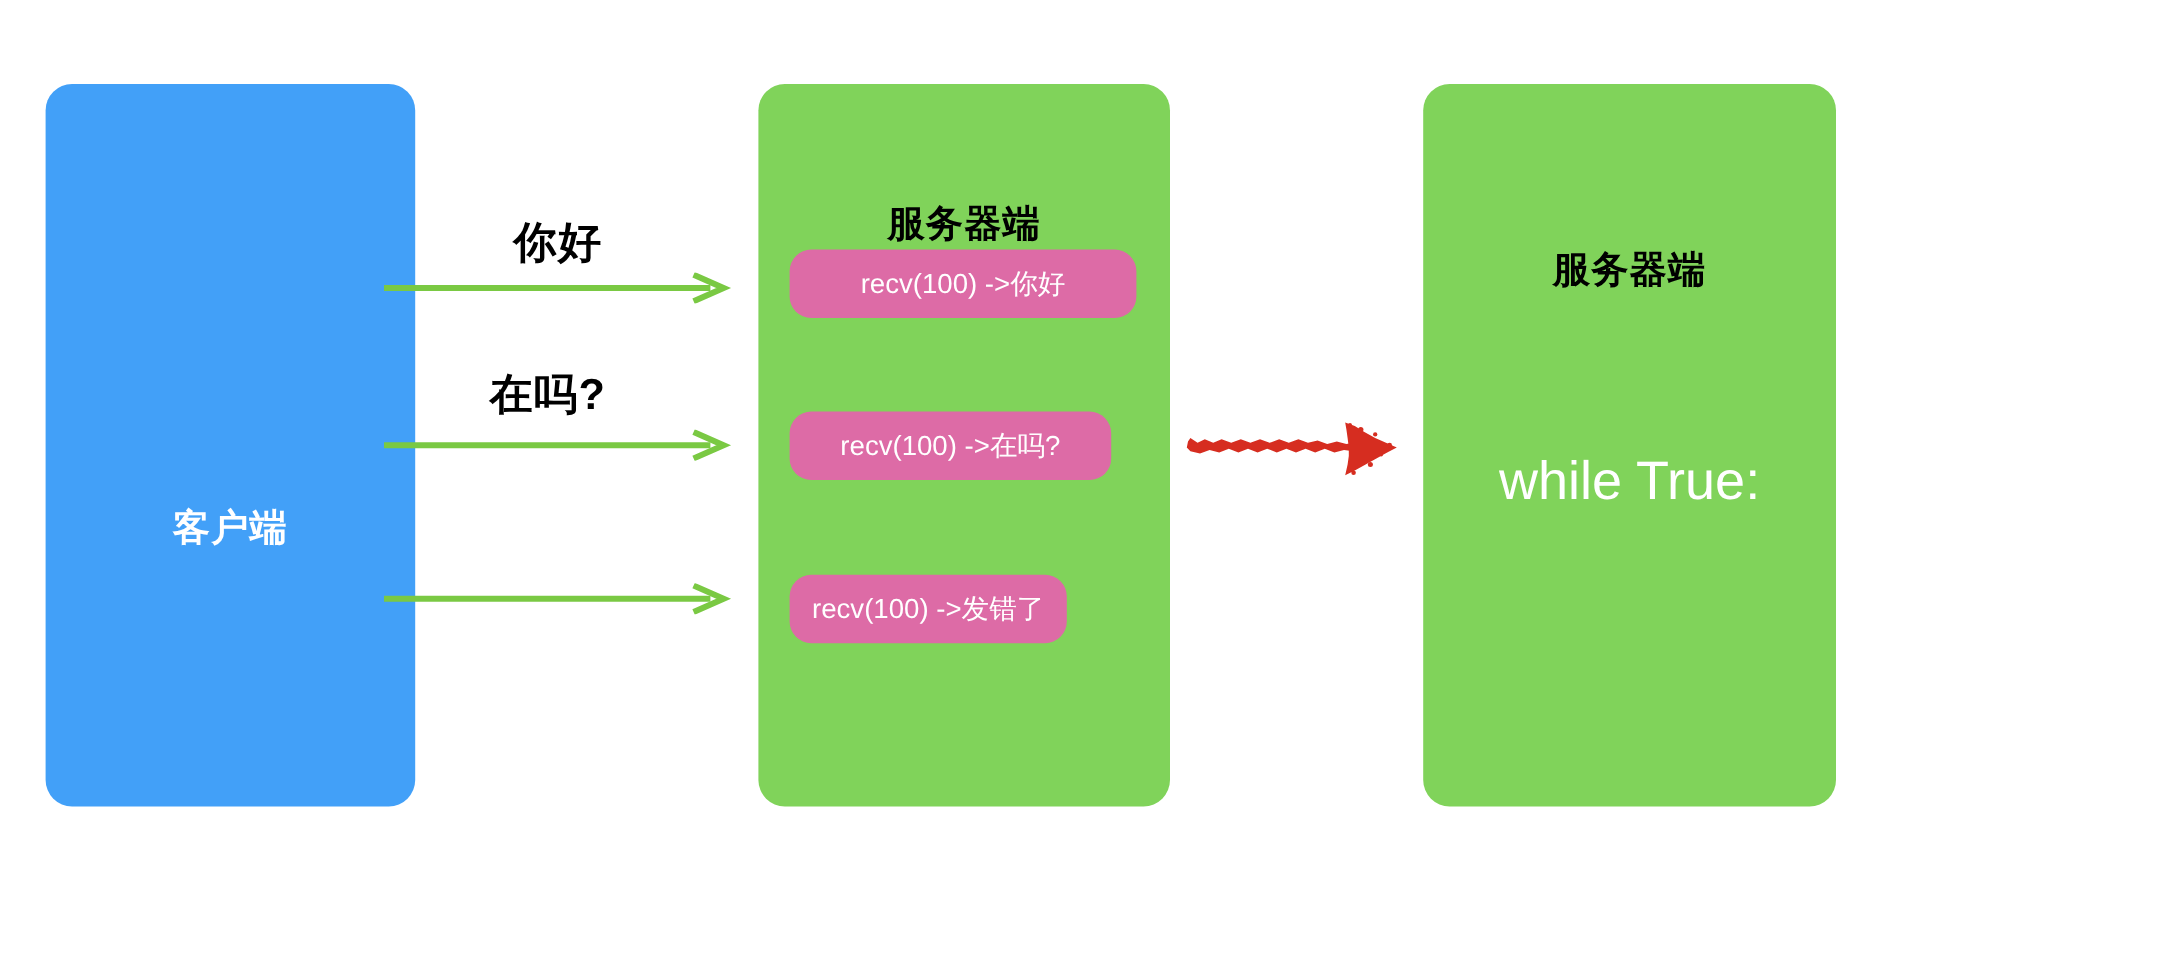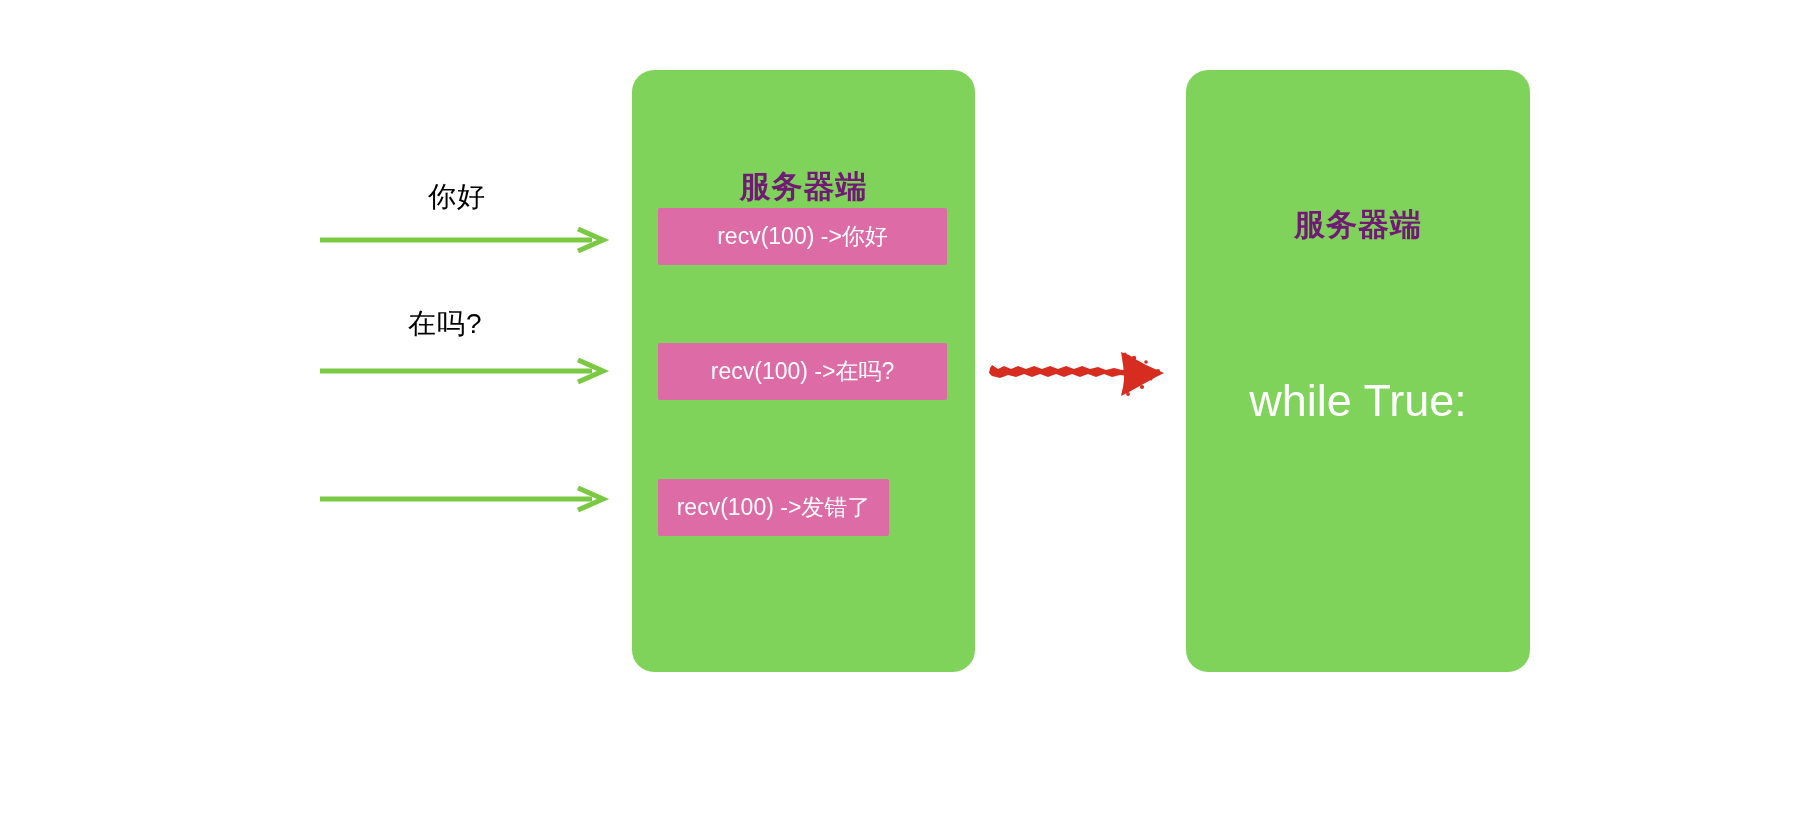--- a/index.html
+++ b/index.html
@@ -61,45 +61,45 @@
     height: 602px;
     background: #80d35a;
     border-radius: 22px;
   }
 
   .box-title {
     position: absolute;
     left: 0;
     right: 0;
     text-align: center;
-    color: #701a75;
+    color: #000000;
     font-size: 31px;
     font-weight: 700;
     letter-spacing: 1px;
     white-space: nowrap;
   }
   .title-mid { top: 96px; }
   .title-right { top: 134px; }
 
   
   .pill {
     position: absolute;
     background: #dd6ba6;
-    border-radius: 2px;
+    border-radius: 18px;
     color: #ffffff;
     display: flex;
     align-items: center;
     justify-content: center;
     font-size: 23px;
     font-weight: 400;
     white-space: nowrap;
     box-sizing: border-box;
   }
   .pill-1 { left: 658px; top: 208px; width: 289px; height: 57px; }
-  .pill-2 { left: 658px; top: 343px; width: 289px; height: 57px; }
+  .pill-2 { left: 658px; top: 343px; width: 268px; height: 57px; }
   .pill-3 { left: 658px; top: 479px; width: 231px; height: 57px; }
   .pill-right {
     left: 1261px; top: 392px; width: 192px; height: 57px;
     font-size: 23px;
   }
 
   .while-text {
     position: absolute;
     left: 0;
     right: 0;
@@ -117,22 +117,22 @@
     height: 26px;
   }
   .ga-1 { left: 320px; top: 227px; width: 290px; }
   .ga-2 { left: 320px; top: 358px; width: 290px; }
   .ga-3 { left: 320px; top: 486px; width: 290px; }
 
   
   .alabel {
     position: absolute;
     color: #000000;
-    font-size: 28px;
-    font-weight: 400;
+    font-size: 36px;
+    font-weight: 700;
     letter-spacing: 1px;
     white-space: nowrap;
   }
   .al-1 { left: 428px; top: 178px; }
   .al-2 { left: 408px; top: 305px; }
   .al-3 { left: 407px; top: 435px; }
 
   
   .red-arrow {
     position: absolute;
@@ -140,20 +140,23 @@
     top: 340px;
     width: 186px;
     height: 62px;
   }
 </style>
 </head>
 <body>
 
 <div id="canvas">
 
+  <div class="box client-box">
+    <div class="client-label">客户端</div>
+  </div>
 
   <div class="garrow ga-1">
     <svg width="290" height="26" viewBox="0 0 290 26">
       <line x1="0" y1="13" x2="272" y2="13" stroke="#7ac943" stroke-width="5"></line>
       <polyline points="258,2 283,13 258,24" fill="none" stroke="#7ac943" stroke-width="5" stroke-linejoin="miter"></polyline>
     </svg>
   </div>
   <div class="alabel al-1">你好</div>
 
   <div class="garrow ga-2">

